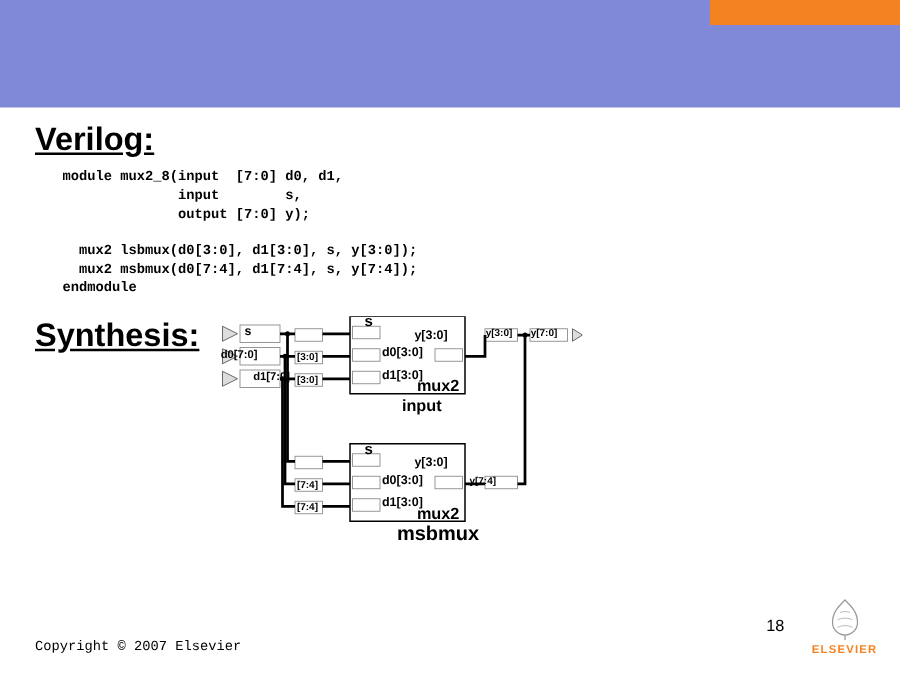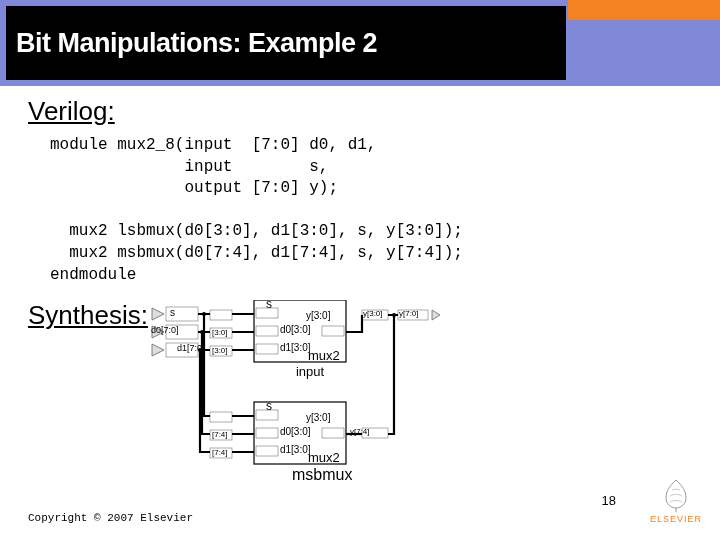--- a/index.html
+++ b/index.html
@@ -39,41 +39,42 @@
   }
   .slide-title {
     color: #fff;
     font-weight: 900;
     font-size: 27px;
     letter-spacing: -0.5px;
     font-family: Arial, "Arial Black", sans-serif;
   }
   .content {
     padding: 6px 28px 0 28px;
+    font-weight: bold;
   }
   .section-label {
     font-size: 26px;
     font-family: Arial, sans-serif;
     color: #000;
     text-decoration: underline;
     margin: 4px 0 8px 0;
   }
   .code-block {
     font-family: "Courier New", monospace;
-    font-size: 16px;
+    font-size: 11px;
     line-height: 1.35;
     color: #000;
     margin-left: 22px;
     white-space: pre;
   }
   .synth-row {
     display: flex;
     align-items: flex-start;
     margin-top: 14px;
-    gap: 2px;
+    gap: 16px;
   }
   .diagram {
     width: 290px;
     height: 210px;
     position: relative;
     font-family: Arial, sans-serif;
     font-size: 11px;
     color: #000;
   }
   .footer {
@@ -99,32 +100,29 @@
   .logo {
     display: flex;
     flex-direction: column;
     align-items: center;
     gap: 2px;
   }
   .logo-text {
     font-size: 9px;
     letter-spacing: 1px;
     color: #f58220;
-    font-weight: normal;
+    font-weight: bold;
   }
 </style>
 </head>
 <body>
 
 <div class="header">
   <div class="header-blue"></div>
   <div class="header-orange"></div>
-  <div class="header-black">
-    <div class="slide-title">Bit Manipulations: Example 2</div>
-  </div>
 </div>
 
 <div class="content">
 
   <div class="section-label">Verilog:</div>
 
   <div class="code-block"><span>module mux2_8(input  [7:0] d0, d1,</span>
 <span>              input        s,</span>
 <span>              output [7:0] y);</span>
 <span></span>
@@ -243,21 +241,21 @@
       <span style="position:absolute;left:142px;top:166px;font-size:16px">msbmux</span>
 
       <span style="position:absolute;left:200px;top:127px;font-size:8px">y[7:4]</span>
     </div>
   </div>
 
 </div>
 
 <div class="footer">
   <span class="copyright">Copyright © 2007 Elsevier</span>
-  <div style="display:flex;align-items:flex-end;gap:24px">
+  <div style="display:flex;align-items:flex-end;gap:12px">
     <span class="pagenum">18</span>
     <div class="logo">
       <svg width="36" height="36">
         <rect x="0" y="0" width="36" height="36" fill="none"></rect>
         <path d="M18 4 C12 10 8 14 8 22 C8 28 13 32 18 32 C23 32 28 28 28 22 C28 14 24 10 18 4 Z" fill="none" stroke="#999" stroke-width="1"></path>
         <path d="M18 32 V36" stroke="#999" stroke-width="1"></path>
         <path d="M12 20 C15 18 21 18 24 20 M12 26 C15 24 21 24 24 26 M14 14 C16 13 20 13 22 14" stroke="#bbb" stroke-width="0.8" fill="none"></path>
       </svg>
       <span class="logo-text">ELSEVIER</span>
     </div>

